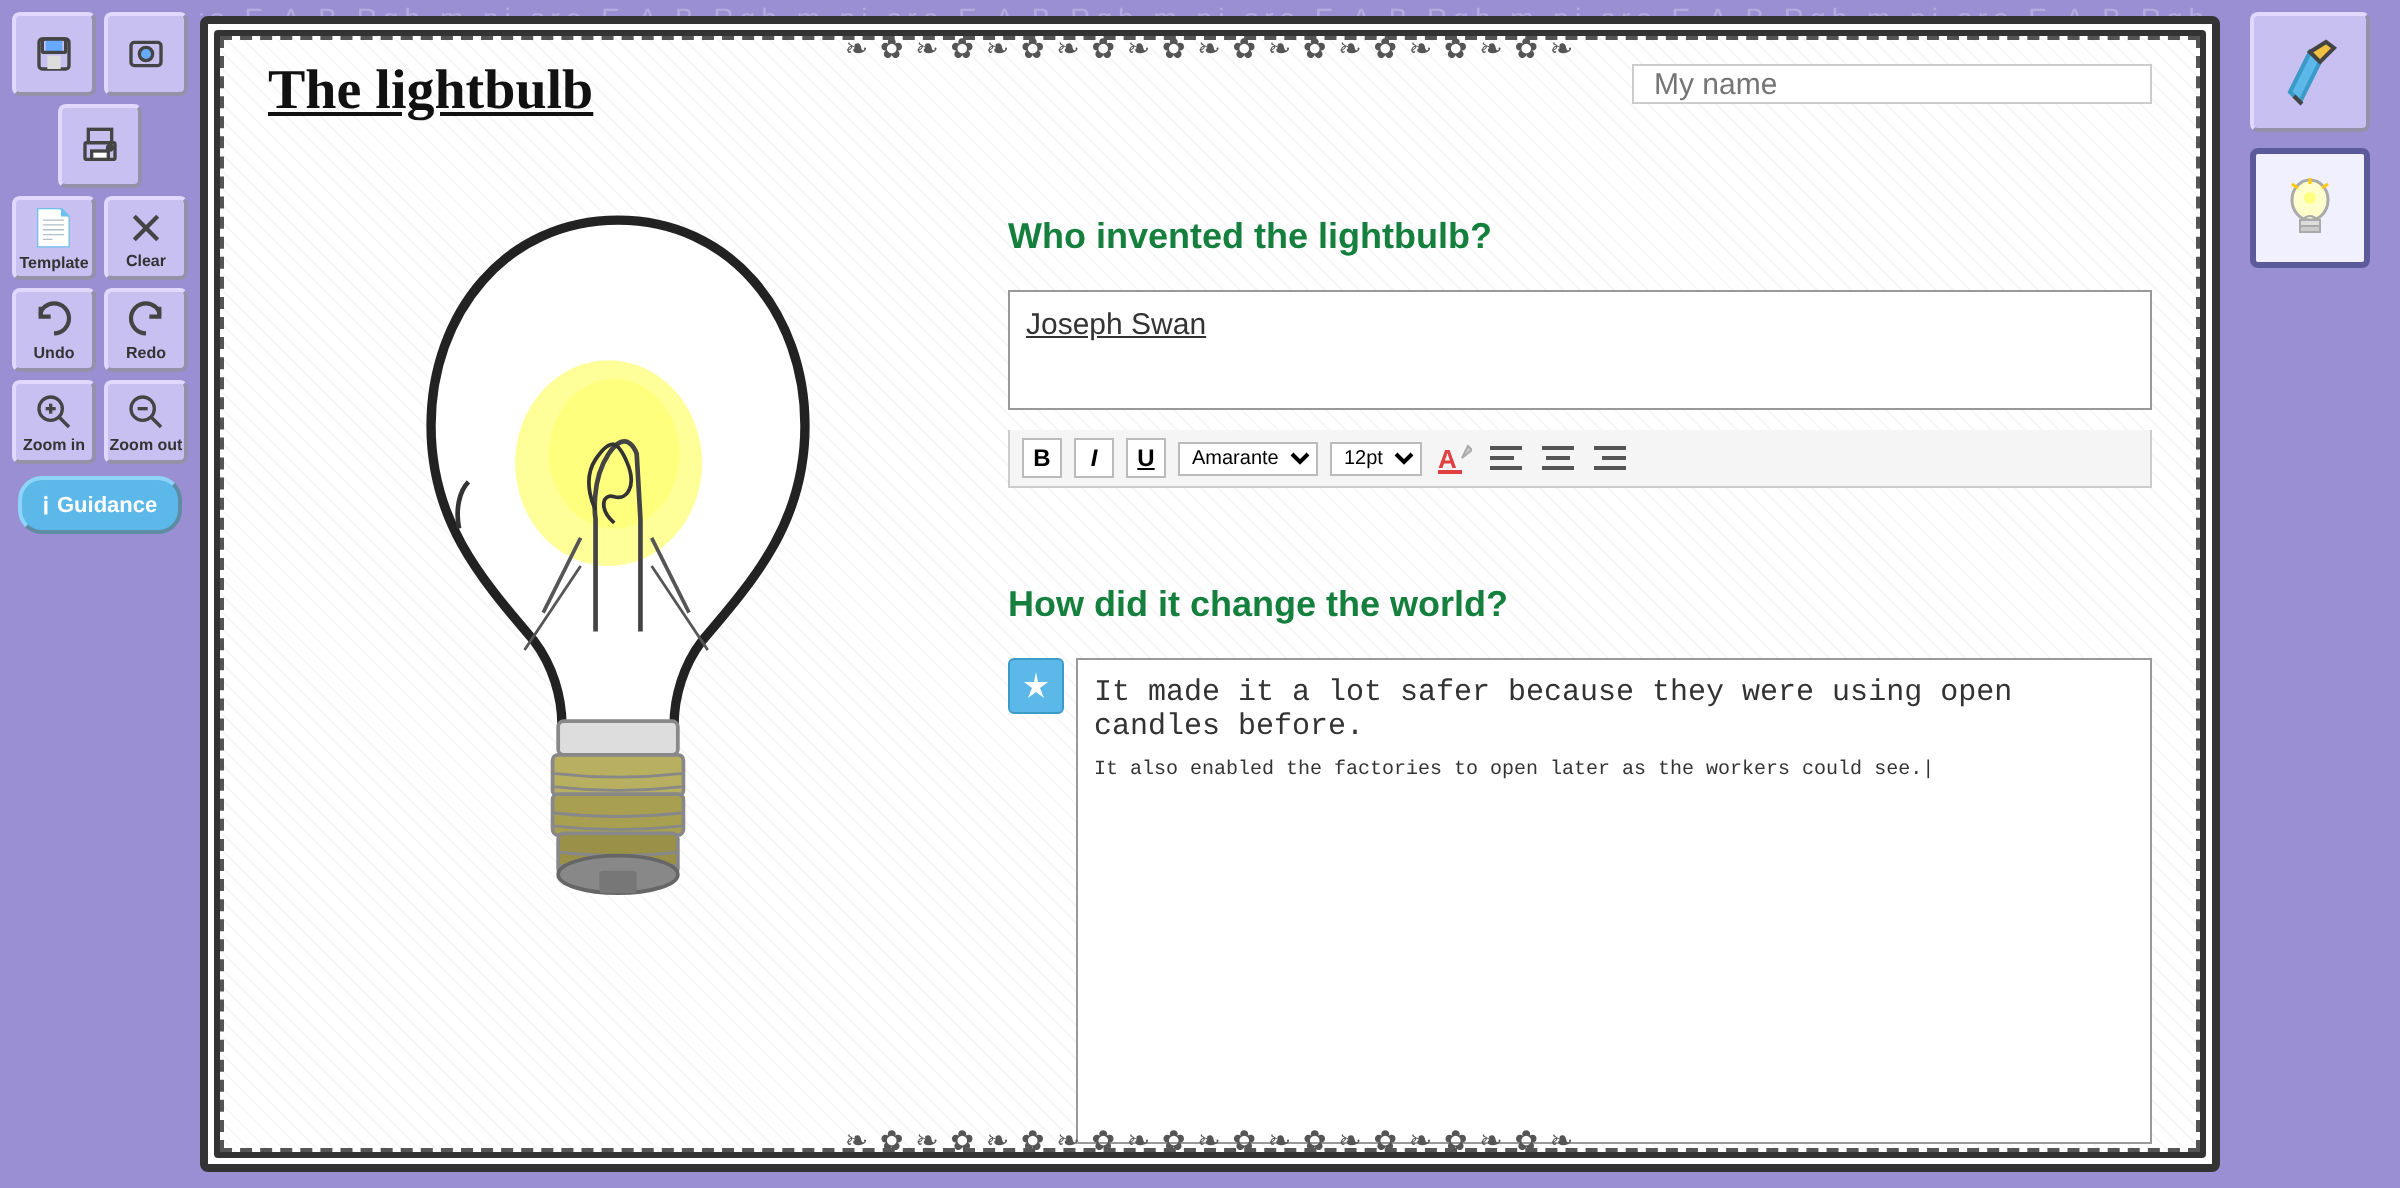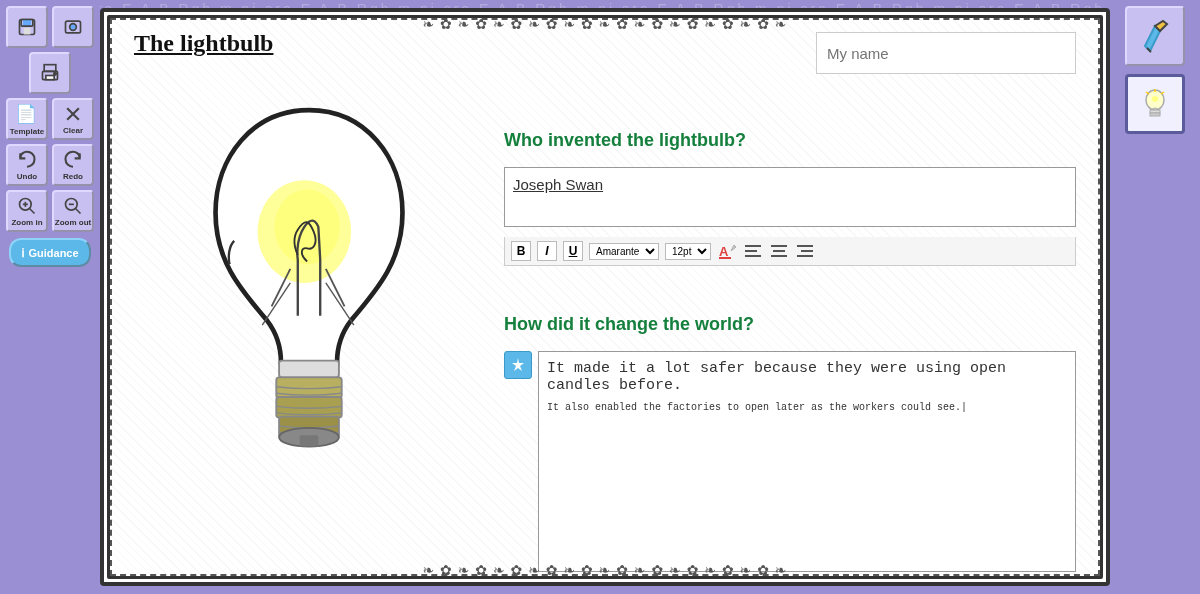--- a/index.html
+++ b/index.html
@@ -192,21 +192,21 @@
 
     .name-input-container {
       display: flex;
       justify-content: flex-end;
       margin-bottom: 16px;
       margin-top: -10px;
     }
 
     .name-input {
       width: 260px;
-      height: 42px;
+      height: 20px;
       border: 1px solid #ccc;
       padding: 0 10px;
       font-size: 15px;
       color: #aaa;
       outline: none;
     }
 
     .question-label {
       font-size: 18px;
       font-weight: bold;
@@ -426,21 +426,21 @@
       <line x1="26" y1="10" x2="29" y2="8" stroke="#ffcc00" stroke-width="1.5"></line>
     </svg>
   </div>
 </div>
 
 <div class="main-content">
 
   <div style="position:absolute;inset:3px;border:3px solid #333;border-radius:2px;pointer-events:none;z-index:1;
     background-image: repeating-linear-gradient(45deg, transparent, transparent 5px, rgba(0,0,0,0.03) 5px, rgba(0,0,0,0.03) 6px);"></div>
 
-  <div class="page-title" style="text-decoration:underline; font-size:24px; font-family:Georgia,serif; font-weight:bold; z-index:3; position:absolute; top:18px; left:30px;">The lightbulb</div>
+  <div class="page-title" style="text-decoration:underline; font-size:28px; font-family:Georgia,serif; font-weight:bold; z-index:3; position:absolute; top:18px; left:30px;">The lightbulb</div>
 
   <div class="content-inner" style="position:relative; z-index:2; display:flex; margin-top:10px;">
 
     <div class="lightbulb-section">
       <svg class="lightbulb-svg" viewBox="0 0 300 460" fill="none" xmlns="http://www.w3.org/2000/svg">
 
         <path d="M150 30 C90 30 50 80 50 140 C50 190 75 220 105 255 C115 268 120 285 120 300 L180 300 C180 285 185 268 195 255 C225 220 250 190 250 140 C250 80 210 30 150 30 Z" fill="white" stroke="#222" stroke-width="5"></path>
 
         <ellipse cx="145" cy="160" rx="50" ry="55" fill="#ffff33" opacity="0.5"></ellipse>
         <ellipse cx="148" cy="155" rx="35" ry="40" fill="#ffff55" opacity="0.4"></ellipse>

